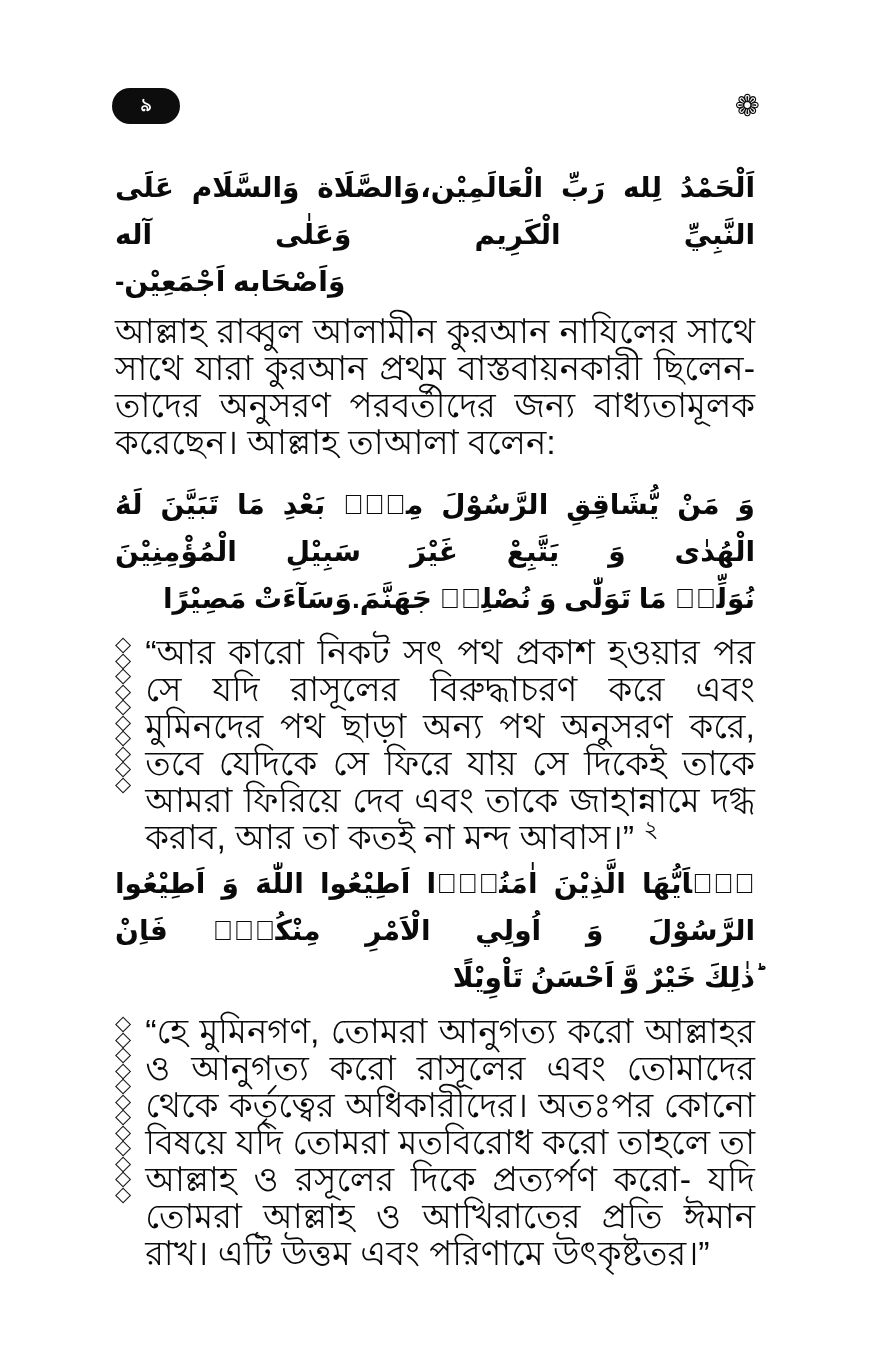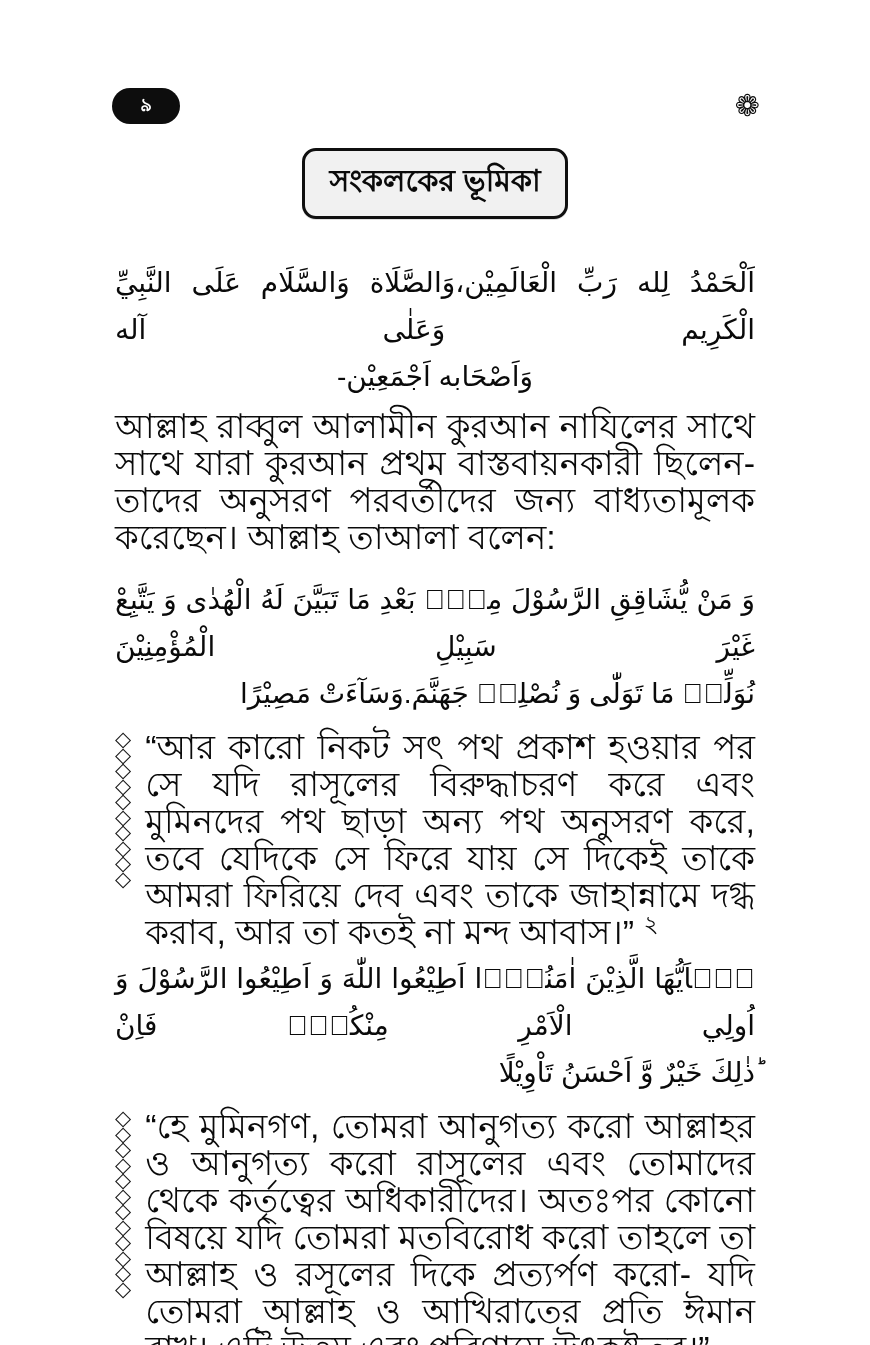--- a/index.html
+++ b/index.html
@@ -65,31 +65,31 @@
   }
 
   
   .content {
     padding: 0 115px;
   }
 
   
   .arabic {
     direction: rtl;
-    font-weight: normal;
+    font-weight: bold;
     font-size: 28px;
     line-height: 47px;
     color: #0a0a0a;
   }
   .ar-line-full {
     text-align: justify;
     text-align-last: justify;
   }
   .ar-line-left {
-    text-align: center;
+    text-align: left;
   }
   .ar-line-center {
   }
 
   
   .bn {
     font-size: 34px;
     line-height: 37px;
     text-align: justify;
     color: #0a0a0a;
@@ -129,23 +129,20 @@
 </head>
 <body>
 
 <div class="page">
 
   <div class="page-header">
     <div class="page-number-badge">৯</div>
     <span class="ornament">❁</span>
   </div>
 
-  <div class="title-wrap">
-    <div class="title-box">সংকলকের ভূমিকা</div>
-  </div>
 
   <div class="content">
 
     <div class="arabic arabic-opening">
       <div class="ar-line-full">اَلْحَمْدُ لِله رَبِّ الْعَالَمِيْن،وَالصَّلَاة وَالسَّلَام عَلَى النَّبِيِّ الْكَرِيم وَعَلٰى آله</div>
       <div class="ar-line-left">وَاَصْحَابه اَجْمَعِيْن-</div>
     </div>
 
     <p class="bn para-1">আল্লাহ রাব্বুল আলামীন কুরআন নাযিলের সাথে সাথে যারা কুরআন প্রথম বাস্তবায়নকারী ছিলেন- তাদের অনুসরণ পরবর্তীদের জন্য বাধ্যতামূলক করেছেন। আল্লাহ তাআলা বলেন:</p>
 

